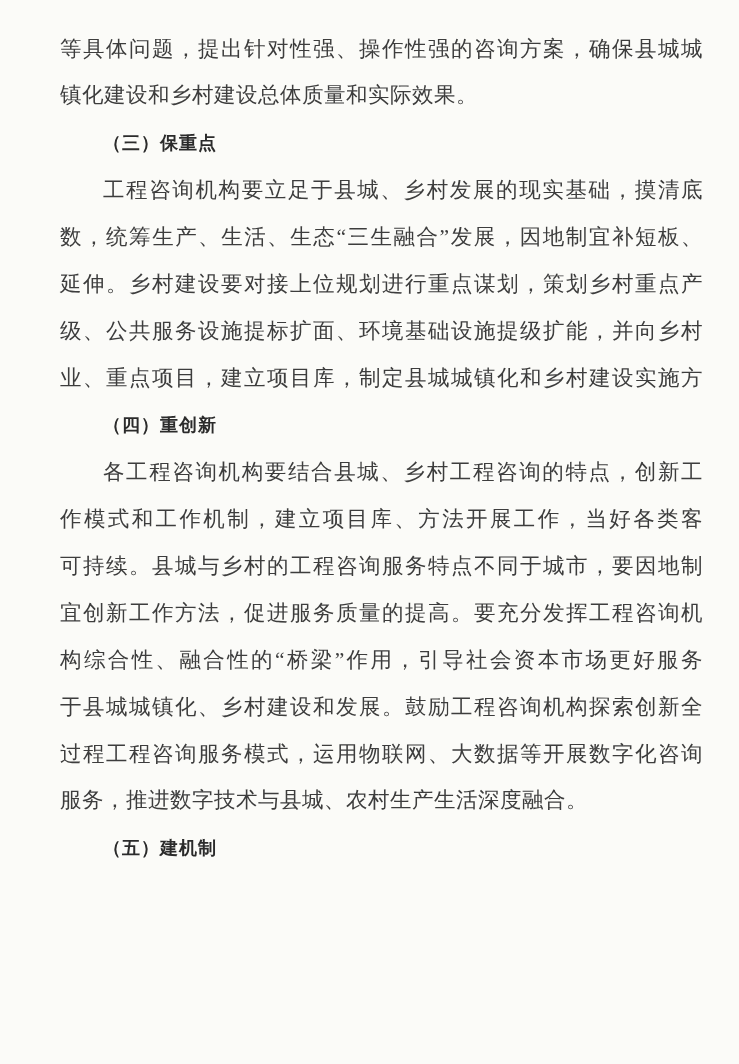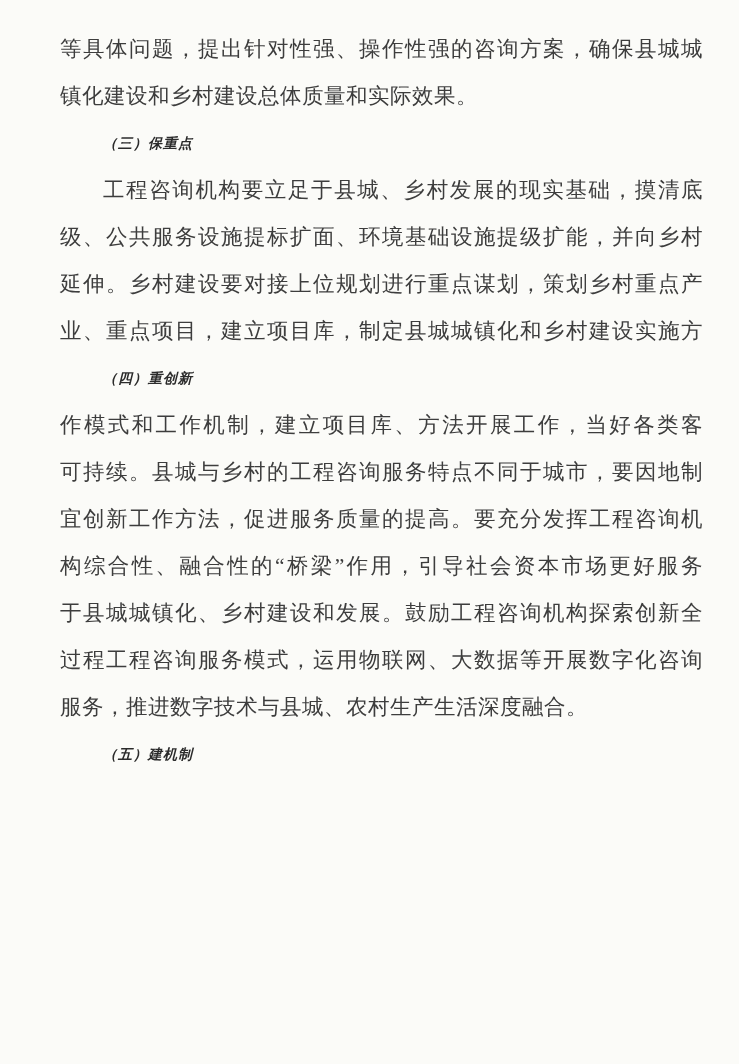--- a/index.html
+++ b/index.html
@@ -24,54 +24,56 @@
     font-size:21.5px;
     line-height:47px;
     height:47px;
     text-align:justify;
     text-align-last:justify;
     letter-spacing:0.5px;
   }
   .ln-end{
     text-align:right;
     text-align-last:left;
+    font-family:Liberation Mono, monospace;
   }
   .ln-first{
     text-indent:43px;
   }
   .heading{
-    font-size:14px;
+    font-size:18px;
     line-height:47px;
     height:47px;
     font-weight:bold;
     text-indent:43px;
     text-align:center;
     text-align-last:left;
     color:var(--ink-heavy);
     letter-spacing:1px;
-    font-style:italic;
   }
 </style>
 </head>
 <body>
 
 <div class="doc">
 
   <div class="ln">等具体问题，提出针对性强、操作性强的咨询方案，确保县城城</div>
   <div class="ln ln-end">镇化建设和乡村建设总体质量和实际效果。</div>
 
   <div class="heading">（三）保重点</div>
 
   <div class="ln ln-first">工程咨询机构要立足于县城、乡村发展的现实基础，摸清底</div>
+  <div class="ln">数，统筹生产、生活、生态“三生融合”发展，因地制宜补短板、</div>
+  <div class="ln">延伸。乡村建设要对接上位规划进行重点谋划，策划乡村重点产</div>
   <div class="ln">级、公共服务设施提标扩面、环境基础设施提级扩能，并向乡村</div>
-  <div class="ln">延伸。乡村建设要对接上位规划进行重点谋划，策划乡村重点产</div>
   <div class="ln">业、重点项目，建立项目库，制定县城城镇化和乡村建设实施方</div>
 
   <div class="heading">（四）重创新</div>
 
+  <div class="ln ln-first">各工程咨询机构要结合县城、乡村工程咨询的特点，创新工</div>
   <div class="ln">作模式和工作机制，建立项目库、方法开展工作，当好各类客</div>
   <div class="ln">可持续。县城与乡村的工程咨询服务特点不同于城市，要因地制</div>
   <div class="ln">宜创新工作方法，促进服务质量的提高。要充分发挥工程咨询机</div>
   <div class="ln">构综合性、融合性的“桥梁”作用，引导社会资本市场更好服务</div>
   <div class="ln">于县城城镇化、乡村建设和发展。鼓励工程咨询机构探索创新全</div>
   <div class="ln">过程工程咨询服务模式，运用物联网、大数据等开展数字化咨询</div>
   <div class="ln ln-end">服务，推进数字技术与县城、农村生产生活深度融合。</div>
 
   <div class="heading">（五）建机制</div>
 

